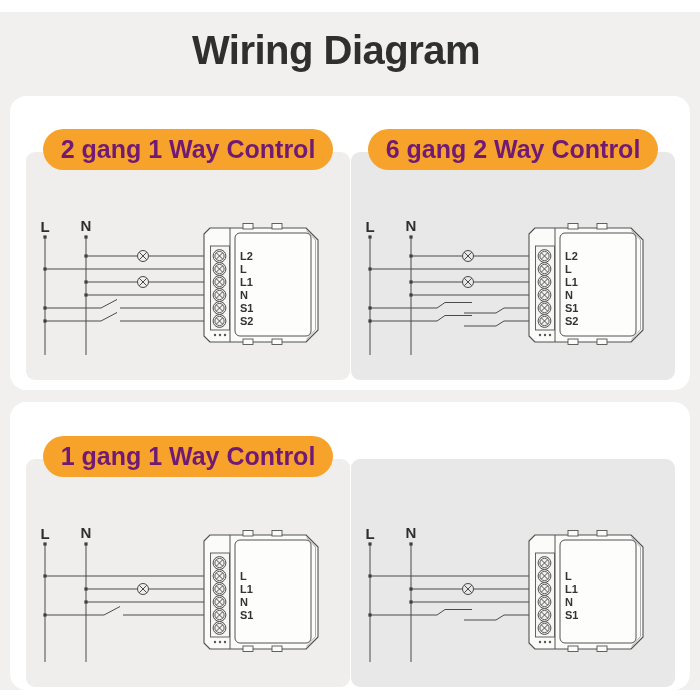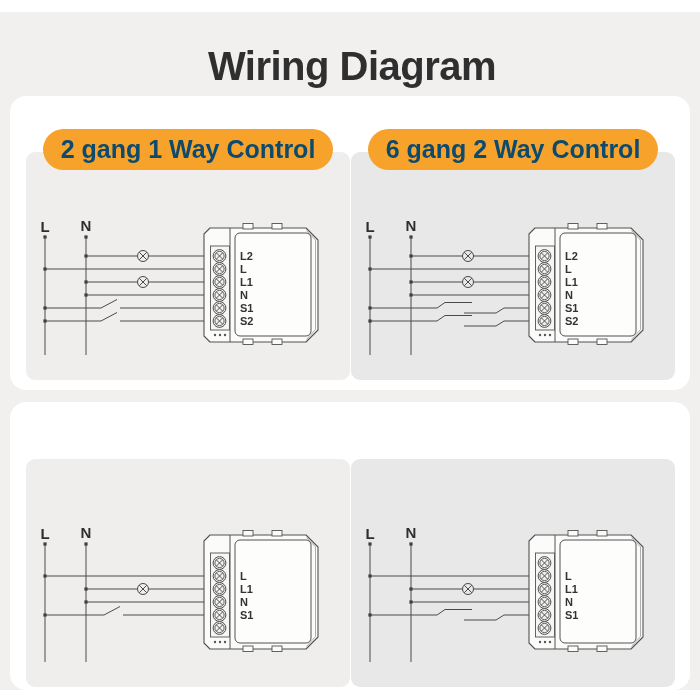--- a/index.html
+++ b/index.html
@@ -4,35 +4,35 @@
 <title>Wiring Diagram</title>
 <style>
   html,body{margin:0;padding:0;}
   body{
     width:700px;height:700px;position:relative;overflow:hidden;
     background:#ffffff;
     font-family:"Liberation Sans", sans-serif;
   }
   .bg-band{position:absolute;left:0;top:12px;width:700px;height:678px;background:#f1f0ef;}
   .page-title{
-    position:absolute;left:0;top:28px;width:672px;margin:16px;
+    position:absolute;left:0;top:28px;width:672px;margin:0;
     text-align:center;font-size:40px;font-weight:700;color:#2f2f2f;letter-spacing:-0.5px;
   }
   .card{position:absolute;left:10px;width:680px;background:#ffffff;border-radius:16px;}
   .card.top{top:96px;height:294px;}
   .card.bottom{top:402px;height:288px;}
   .quad{position:absolute;width:324px;height:228px;border-radius:9px;}
   .quad.left{background:#efeeed;}
   .quad.right{background:#e9e8e8;}
   .pill{
     position:absolute;top:-23px;left:50%;transform:translateX(-50%);
     width:290px;height:41px;border-radius:21px;background:#f7a32b;
     display:flex;align-items:center;justify-content:center;
   }
-  .pill span{color:#0c4a6e;font-size:25px;font-weight:700;white-space:nowrap;}
+  .pill span{color:#701a75;font-size:25px;font-weight:700;white-space:nowrap;}
   svg.diagram{position:absolute;left:0;top:0;display:block;}
   .w{stroke:#4a4a4a;stroke-width:1;fill:none;}
   .jd{fill:#3f3f3f;}
   .lamp-body{stroke:#4a4a4a;stroke-width:1;}
   .quad.left .lamp-body{fill:#efeeed;}
   .quad.right .lamp-body{fill:#e9e8e8;}
   .tl{font-size:11px;font-weight:700;fill:#333333;}
   .sl{font-size:15px;font-weight:700;fill:#2e2e2e;}
 </style>
 </head>
@@ -163,20 +163,23 @@
     <text class="tl" x="214" y="108">L2</text>
     <text class="tl" x="214" y="121">L</text>
     <text class="tl" x="214" y="134">L1</text>
     <text class="tl" x="214" y="147">N</text>
     <text class="tl" x="214" y="160">S1</text>
     <text class="tl" x="214" y="173">S2</text>
   </svg>
 </section>
 
 <section class="quad left" style="left:26px;top:459px;">
+  <div class="pill">
+    <span>1 gang 1 Way Control</span>
+  </div>
   <svg class="diagram" width="324" height="228" viewBox="0 0 324 228">
     <text class="sl" x="19" y="80" text-anchor="middle">L</text>
     <text class="sl" x="60" y="79" text-anchor="middle">N</text>
     <path class="w" d="M19,86 V203 M60,85 V203"></path>
     <path class="w" d="M19,117 H190 M60,130 H190 M60,143 H190"></path>
     <g>
       <path class="w" d="M19,156 H78 M97,156 H190 M78,156 L94,147.5"></path>
     </g>
     <g>
       <rect class="jd" x="17.4" y="83.4" width="3.2" height="3.2"></rect>

